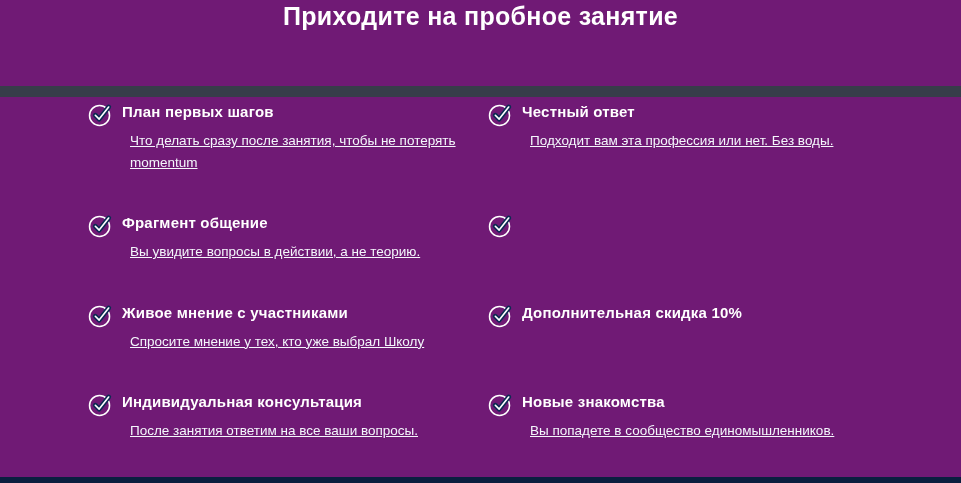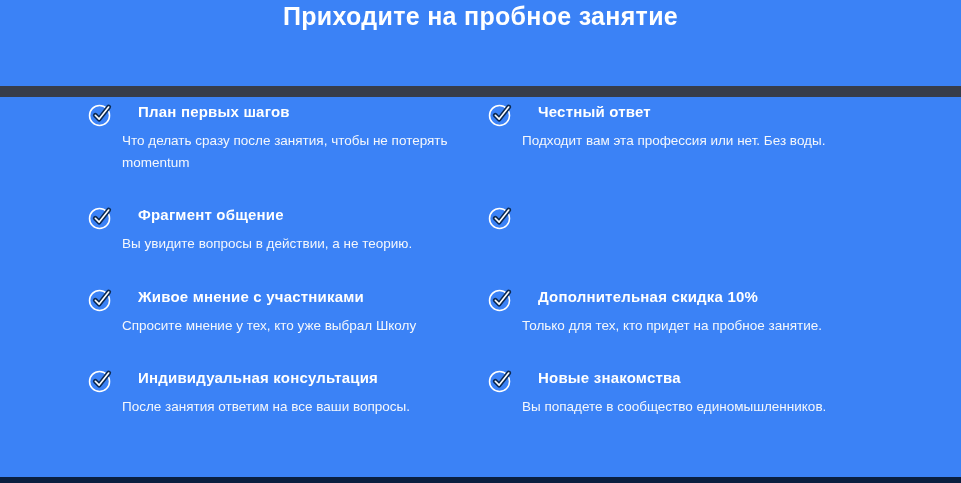--- a/index.html
+++ b/index.html
@@ -4,21 +4,21 @@
 <style>
   html, body { margin: 0; padding: 0; }
   body {
     width: 961px; height: 483px;
     font-family: "Liberation Sans", sans-serif;
     background: #0c2a53;
   }
   .page {
     position: relative;
     width: 961px; height: 483px;
-    background: #3b82f6;
+    background: #701a75;
     color: #ffffff;
     overflow: hidden;
   }
   .hero {
     height: 86px;
     text-align: center;
     padding-top: 1px;
     box-sizing: border-box;
   }
   .hero-title {
@@ -44,33 +44,34 @@
     align-items: flex-start;
   }
   .benefit-icon {
     flex: 0 0 25px;
     width: 25px; height: 25px;
     margin-right: 9px;
     margin-top: 1px;
   }
   .benefit-text { min-width: 0; }
   .benefit-title {
-    margin: 2px 0 10px 16px;
+    margin: 2px 0 10px 0;
     font-size: 15px;
     font-weight: bold;
     letter-spacing: 0.2px;
     color: #ffffff;
   }
   .benefit-desc {
-    margin: 0;
+    margin: 8px;
     font-size: 13.5px;
     line-height: 1.6;
     font-weight: normal;
     color: #f4f7fc;
     max-width: 370px;
+    text-decoration: underline;
   }
   .col-right .benefit-desc { max-width: 356px; }
   .bottom-strip {
     position: absolute;
     left: 0; right: 0; bottom: 0;
     height: 6px;
     background: #0a1f3f;
   }
 </style>
 </head>
@@ -141,21 +142,20 @@
       </div>
     </div>
     <div class="benefit-item col-right">
       <svg class="benefit-icon" viewBox="0 0 26 26">
         <circle cx="12" cy="14" r="10.4" fill="none" stroke="#ffffff" stroke-width="1.6"></circle>
         <path d="M7.6 13.8 L11.6 17.8 L21.5 5.2" fill="none" stroke="#0c2a53" stroke-width="5" stroke-linecap="round" stroke-linejoin="round"></path>
         <path d="M7.6 13.8 L11.6 17.8 L21.5 5.2" fill="none" stroke="#ffffff" stroke-width="1.7" stroke-linecap="round" stroke-linejoin="round"></path>
       </svg>
       <div class="benefit-text">
         <p class="benefit-title">Дополнительная скидка 10%</p>
-        <p class="benefit-desc">Только для тех, кто придет на пробное занятие.</p>
       </div>
     </div>
 
     <div class="benefit-item col-left">
       <svg class="benefit-icon" viewBox="0 0 26 26">
         <circle cx="12" cy="14" r="10.4" fill="none" stroke="#ffffff" stroke-width="1.6"></circle>
         <path d="M7.6 13.8 L11.6 17.8 L21.5 5.2" fill="none" stroke="#0c2a53" stroke-width="5" stroke-linecap="round" stroke-linejoin="round"></path>
         <path d="M7.6 13.8 L11.6 17.8 L21.5 5.2" fill="none" stroke="#ffffff" stroke-width="1.7" stroke-linecap="round" stroke-linejoin="round"></path>
       </svg>
       <div class="benefit-text">

